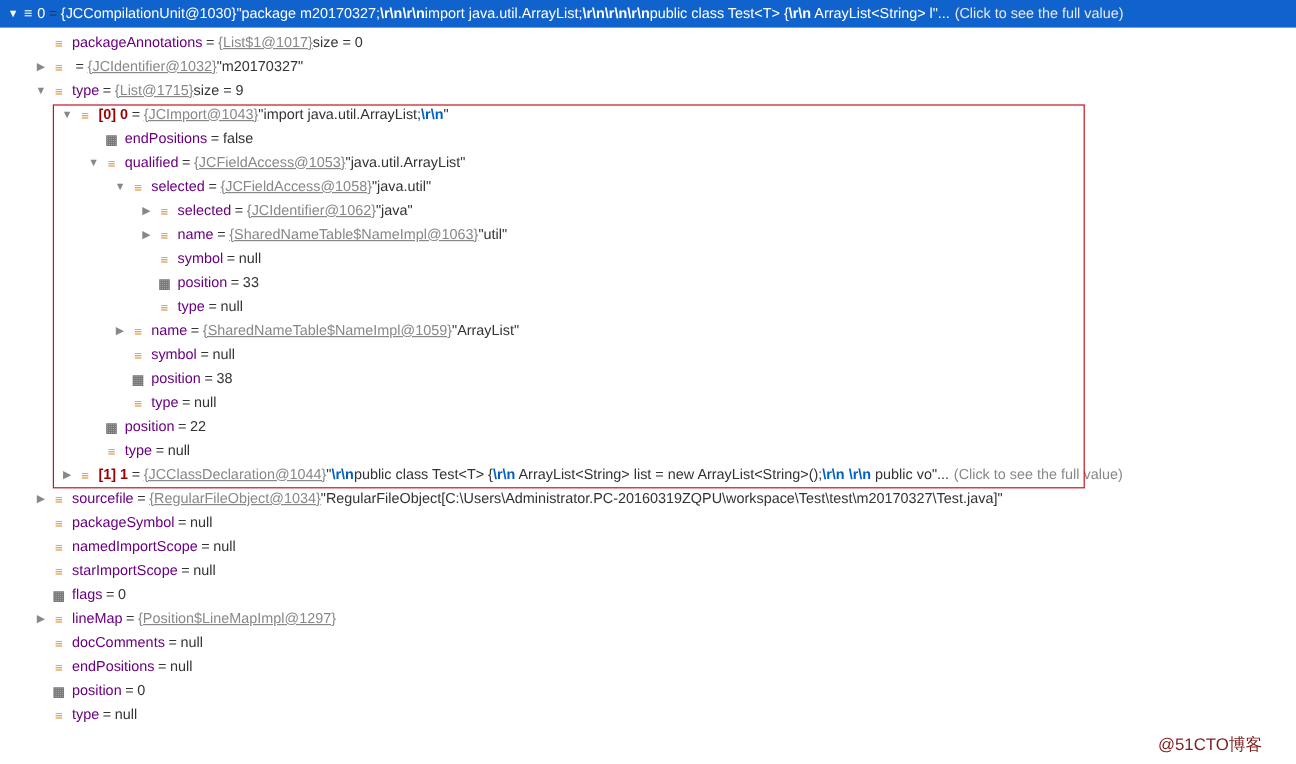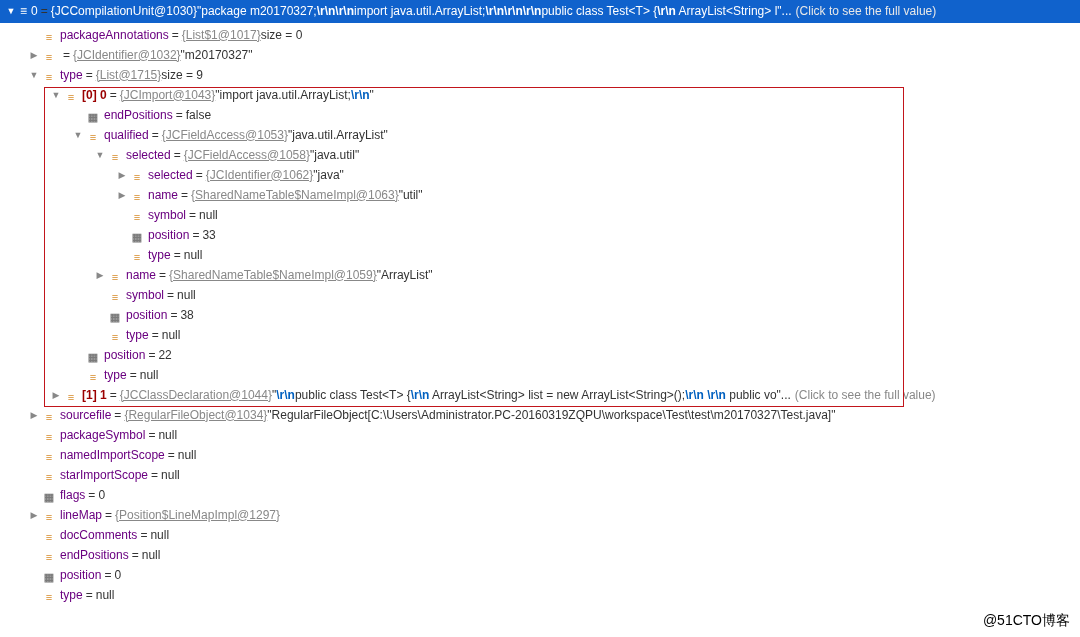--- a/index.html
+++ b/index.html
@@ -65,23 +65,23 @@
     position: absolute;
     border: 1.5px solid #c2151b;
     left: 44px;
     top: 2px;
     width: 860px;
     height: 320px;
     pointer-events: none;
   }
   .watermark {
     position: fixed;
-    right: 10px;
+    right: 28px;
     bottom: 6px;
-    color: #000000;
+    color: #7f1d1d;
     font-size: 14px;
   }
   .pad { display:inline-block; }
 </style>
 </head>
 <body>
 
 <div class="header-row">
   <span class="tw">▼</span>
   <span class="icon">≡</span>

